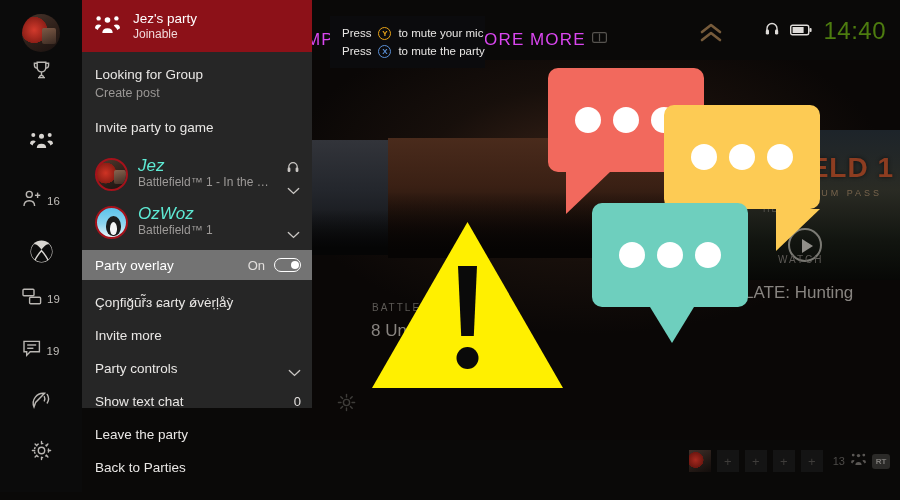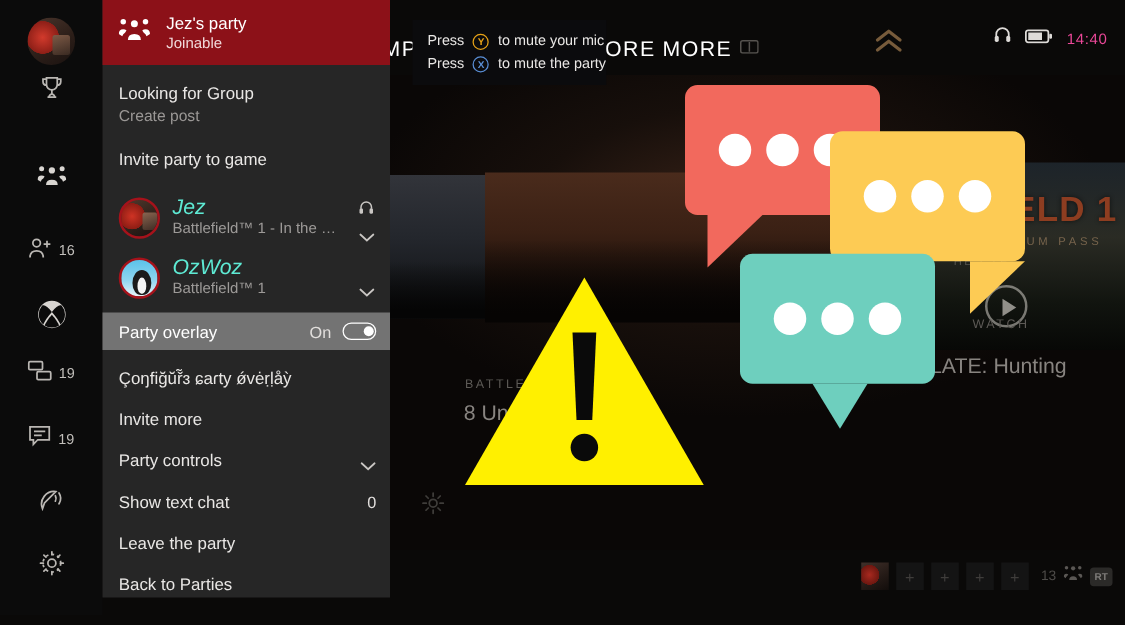--- a/index.html
+++ b/index.html
@@ -7,21 +7,21 @@
     width: 900px; height: 500px;
     overflow: hidden;
     background: #000;
     font-family: "Liberation Sans", sans-serif;
   }
   #root { position: relative; width: 900px; height: 500px; overflow: hidden; background:#050505; }
 
   
   .bg { position:absolute; inset:0; background:#0a0908; }
   .bg-navitem {
-    position:absolute; color:#ffffff; font-size:17px; letter-spacing:1.2px;
+    position:absolute; color:#d946ef; font-size:17px; letter-spacing:1.2px;
     font-weight:400; white-space:nowrap;
   }
   .bg-navicon { position:absolute; color:#56534f; font-size:13px; }
 
   .bg-hero {
     position:absolute; left:300px; top:60px; width:600px; height:380px;
     background:
       radial-gradient(ellipse 300px 160px at 48% 30%, #3a2318 0%, #170f0b 55%, #0a0706 100%),
       #090706;
   }
@@ -78,21 +78,21 @@
   .gear-bg {
     position:absolute; left:337px; top:393px; width:19px; height:19px;
     color:#3c3a37;
   }
 
   
   .statusbar {
     position:absolute; right:0; top:14px; height:34px;
     display:flex; align-items:center; gap:11px; padding-right:14px; color:#d8d5d1;
   }
-  .status-clock { font-size:12px; color:#ec4899; letter-spacing:.5px;text-align:right; }
+  .status-clock { font-size:24px; color:#4d7c0f; letter-spacing:.5px;text-align:right; }
   .chev-badge { position:absolute; left:694px; top:18px; width:34px; height:30px; opacity:.85; }
 
   
   .mute-tip {
     position:absolute; left:330px; top:16px; width:155px; height:52px;
     background:#0b0b0d; display:flex; flex-direction:column;
     justify-content:center; gap:5px; padding-left:12px;
   }
   .mute-row { display:flex; align-items:center; gap:7px; color:#e9e7e5; font-size:11.5px; white-space:nowrap; }
   .btn-glyph {
@@ -122,21 +122,21 @@
   }
   .rail-row {
     position:absolute; left:0; width:82px; display:flex; align-items:center;
     justify-content:center; gap:5px; color:#b9b6b2;
   }
   .rail-badge { font-size:11.5px; color:#c2bfbb; }
   .rail-ico { display:block; }
 
   
   .panel {
-    position:absolute; left:82px; top:0; width:230px; height:478px;
+    position:absolute; left:82px; top:0; width:230px; height:408px;
     background:#262626; z-index:25;
   }
   .panel-header {
     height:52px; background:#8c1118; display:flex; align-items:center;
     padding-left:13px; gap:13px;
   }
   .panel-header-text { display:flex; flex-direction:column; gap:1px; }
   .ph-title { color:#fff; font-size:13.5px; line-height:15px; }
   .ph-sub { color:#f0d8d9; font-size:12px; line-height:15px; }
 

